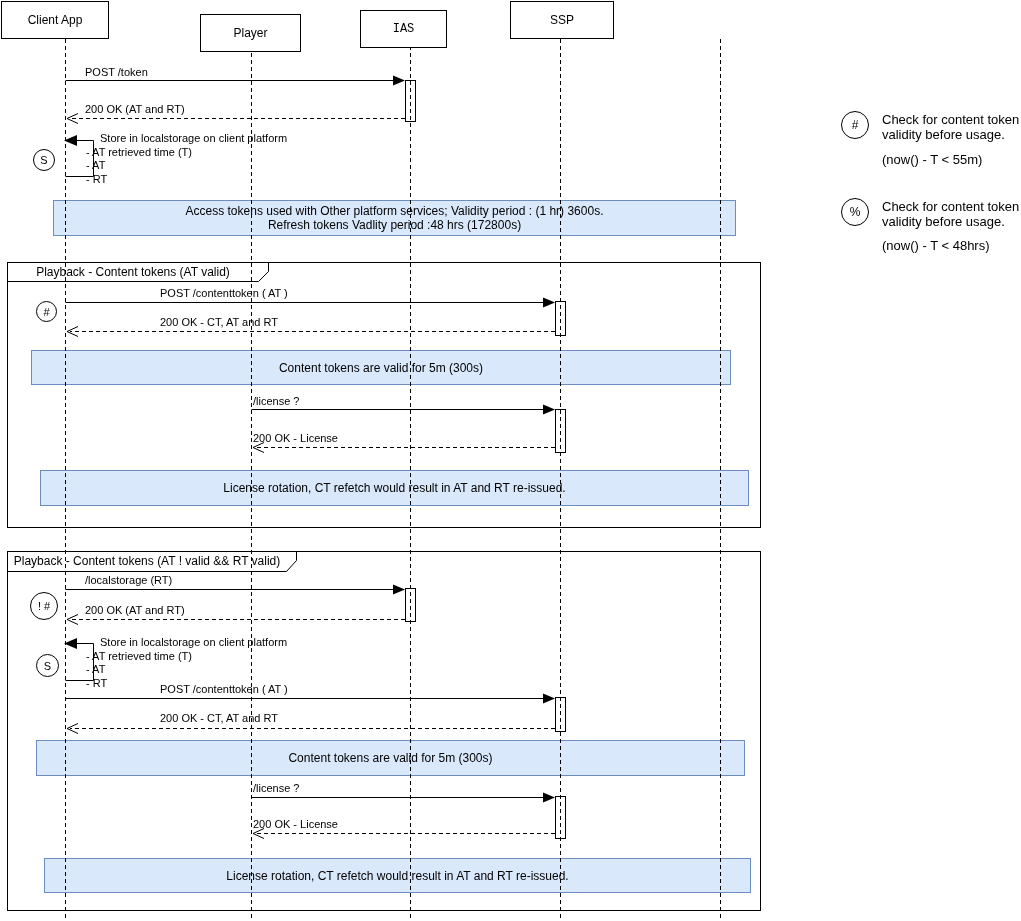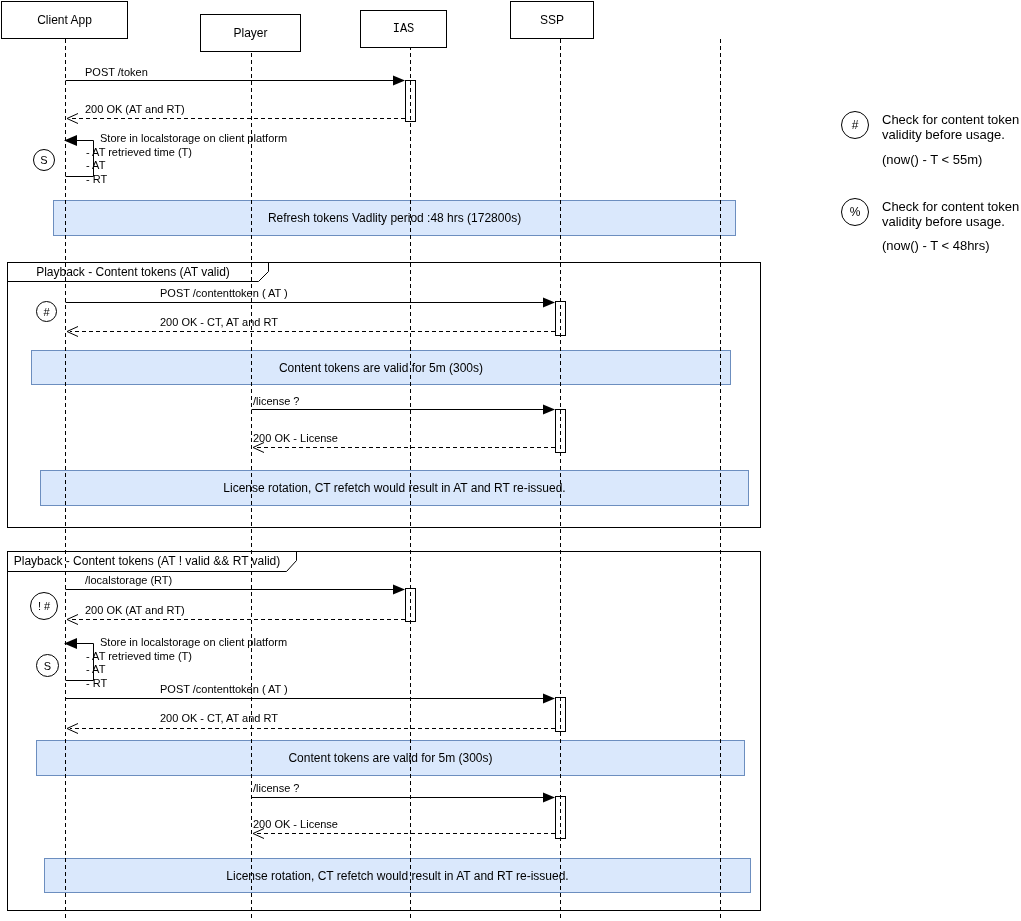--- a/index.html
+++ b/index.html
@@ -21,20 +21,21 @@
   .store{position:absolute;font-size:11px;line-height:13.5px;white-space:nowrap;z-index:3;}
   .store .ttl{padding-left:14px;}
   .legend-text{position:absolute;font-size:13px;line-height:15px;white-space:nowrap;z-index:3;}
 </style>
 </head>
 <body>
 
 <div id="stage">
 
   <div class="note" style="left:53px;top:200px;width:683px;height:36px;">
+    <div>Access tokens used with Other platform services; Validity period : (1 hr) 3600s.</div>
     <div>Refresh tokens Vadlity period :48 hrs (172800s)</div>
   </div>
   <div class="note" style="left:31px;top:350px;width:700px;height:35px;">
     <div>Content tokens are valid for 5m (300s)</div>
   </div>
   <div class="note" style="left:40px;top:470px;width:709px;height:36px;">
     <div>License rotation, CT refetch would result in AT and RT re-issued.</div>
   </div>
   <div class="note" style="left:36px;top:740px;width:709px;height:36px;">
     <div>Content tokens are valid for 5m (300s)</div>
@@ -106,30 +107,30 @@
     <g stroke="#000000" fill="none">
       <path d="M76,140.5 H93.5 V176.5 H65.5"></path>
       <path d="M76,643.5 H93.5 V680.5 H65.5"></path>
     </g>
     <g fill="#000000">
       <polygon points="64,140.5 77,135 77,146"></polygon>
       <polygon points="64,643.5 77,638 77,649"></polygon>
     </g>
   </svg>
 
-  <div class="actor" style="left:1px;top:1px;width:127px;">
+  <div class="actor" style="left:1px;top:1px;width:108px;">
       <span>Client App</span>
     </div>
   <div class="actor" style="left:200px;top:14px;width:101px;">
       <span>Player</span>
     </div>
   <div class="actor" style="left:360px;top:10px;width:87px;font-family:Liberation Mono, monospace;">
       <span>IAS</span>
     </div>
-  <div class="actor" style="left:510px;top:1px;width:84px;">
+  <div class="actor" style="left:510px;top:1px;width:104px;">
       <span>SSP</span>
     </div>
 
   <div class="frame-label" style="left:7px;top:262px;width:252px;height:19px;">Playback - Content tokens (AT valid)</div>
   <div class="frame-label" style="left:7px;top:551px;width:280px;height:20px;">Playback - Content tokens (AT ! valid &amp;&amp; RT valid)</div>
 
   <div class="msg" style="left:85px;top:66px;">POST /token</div>
   <div class="msg" style="left:85px;top:103px;">200 OK (AT and RT)</div>
   <div class="msg" style="left:160px;top:287px;">POST /contenttoken ( AT )</div>
   <div class="msg" style="left:160px;top:316px;">200 OK - CT, AT and RT</div>

